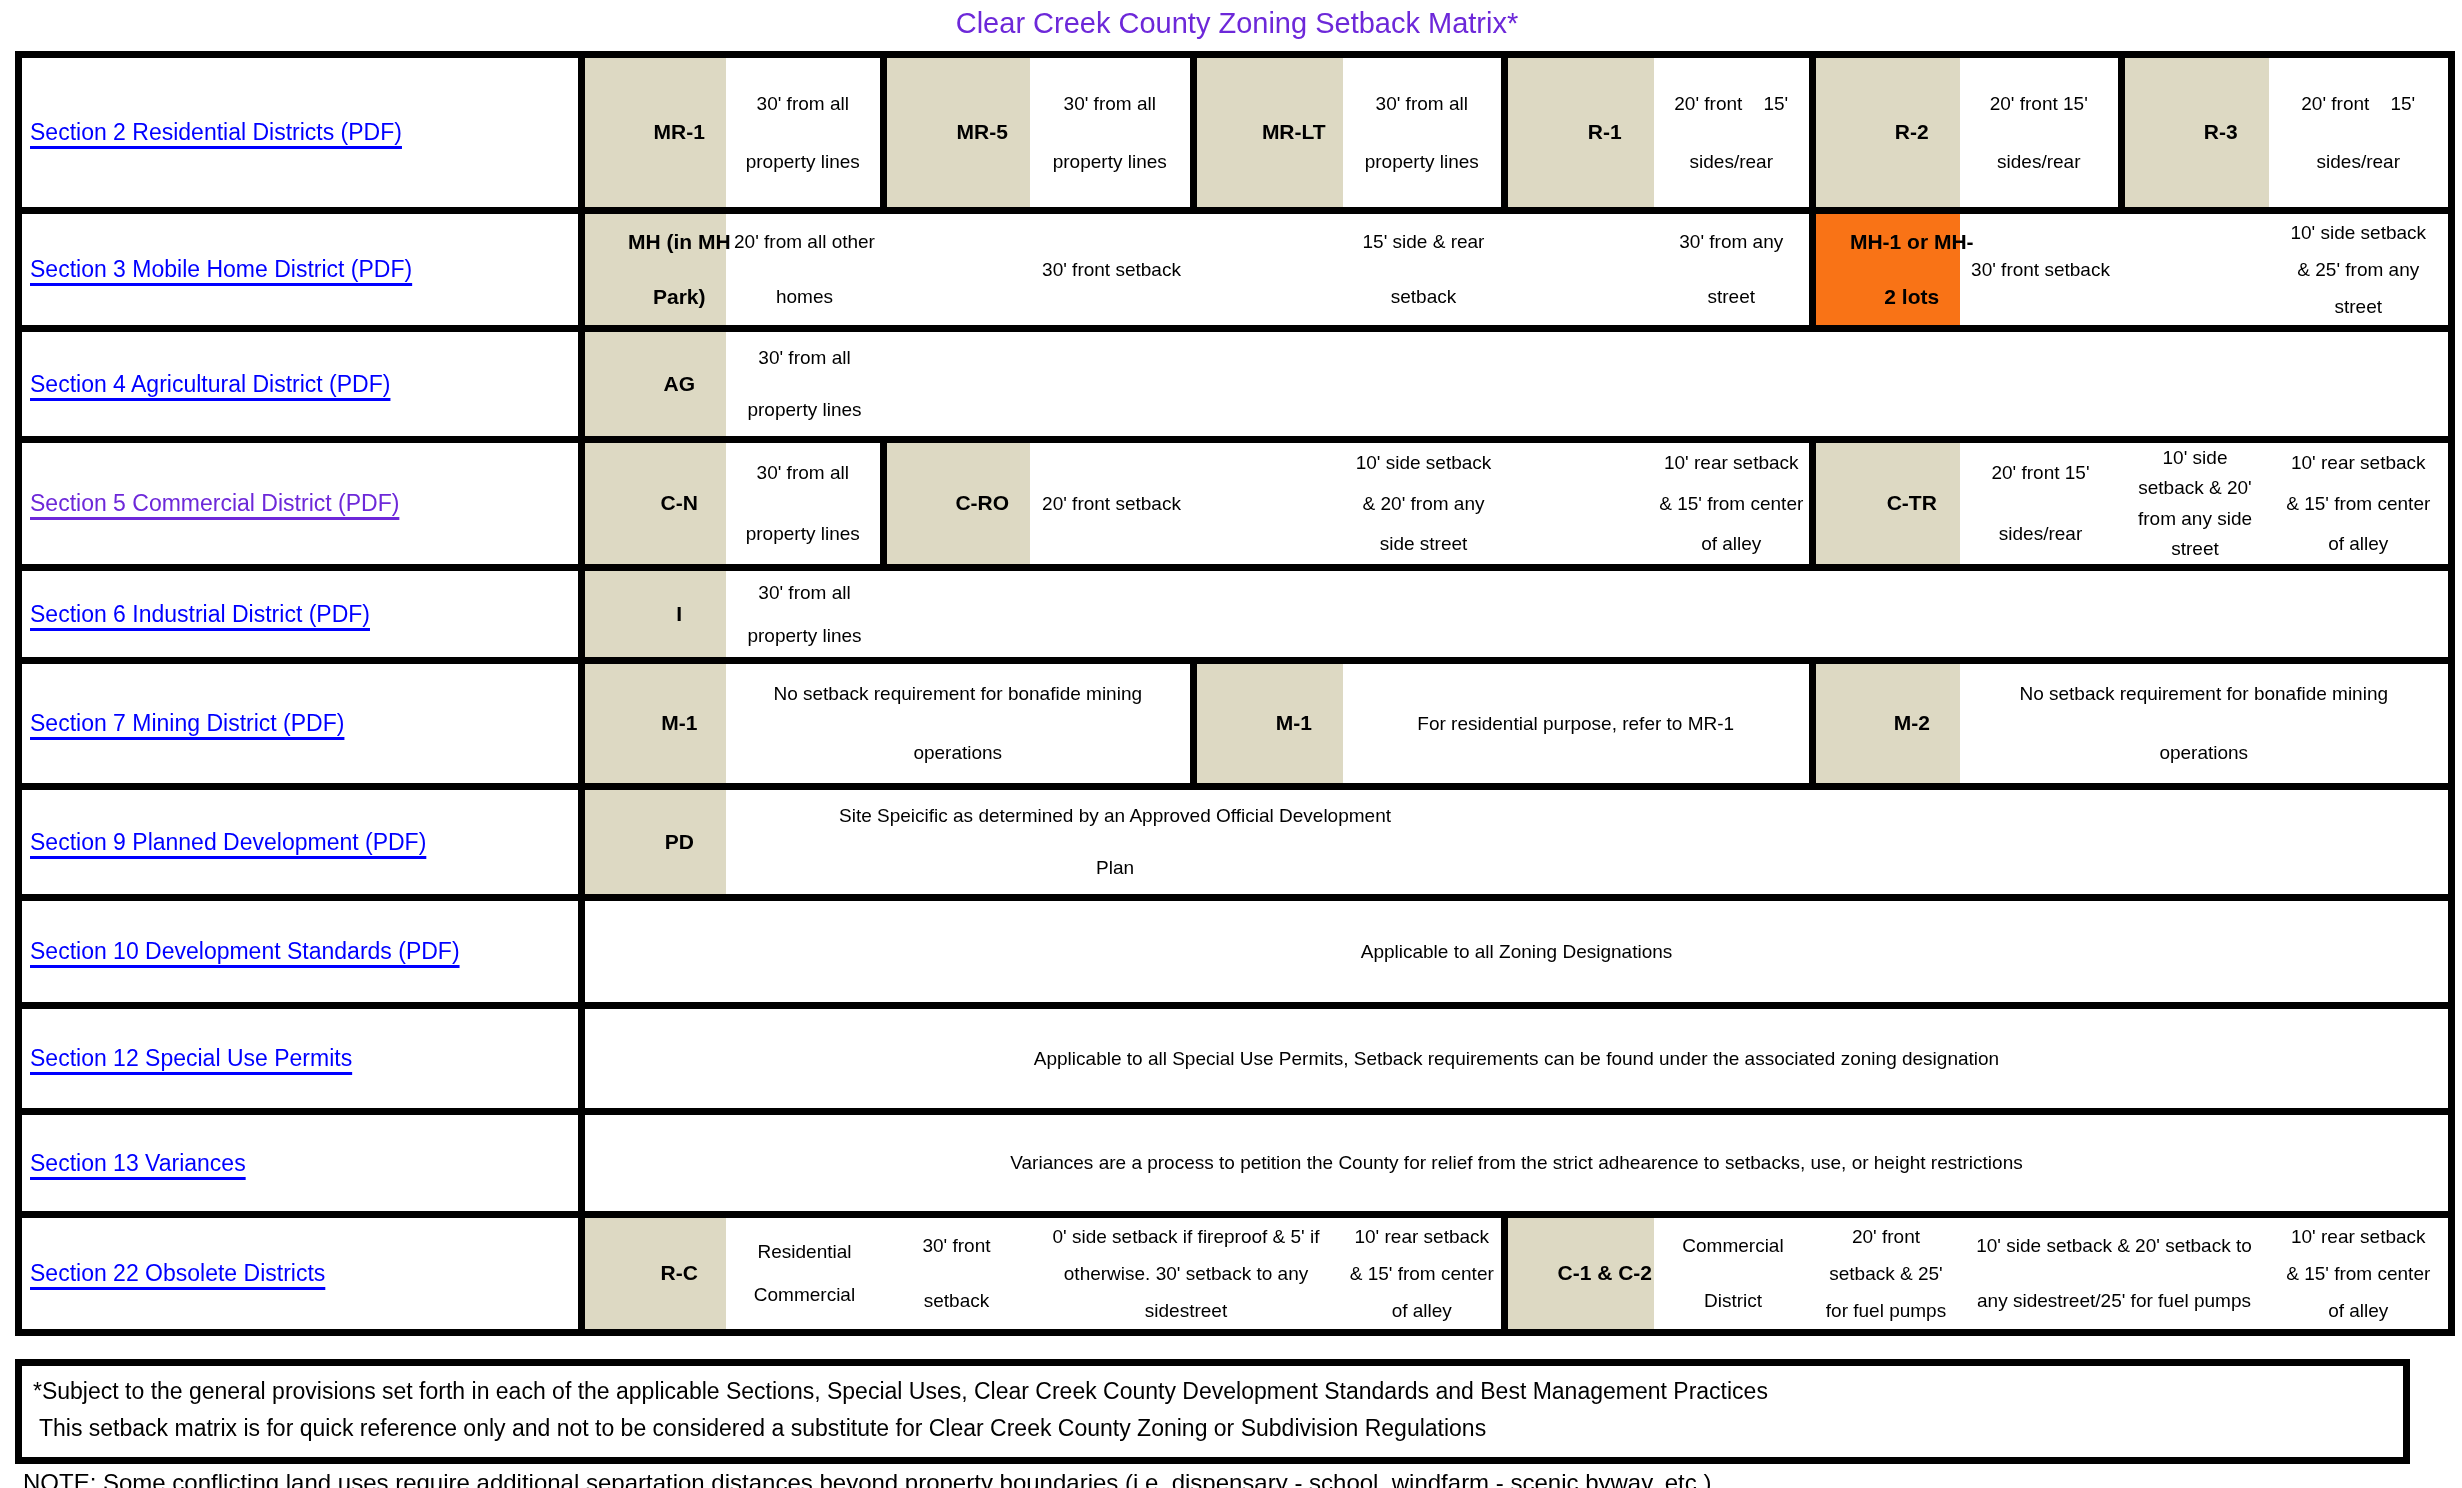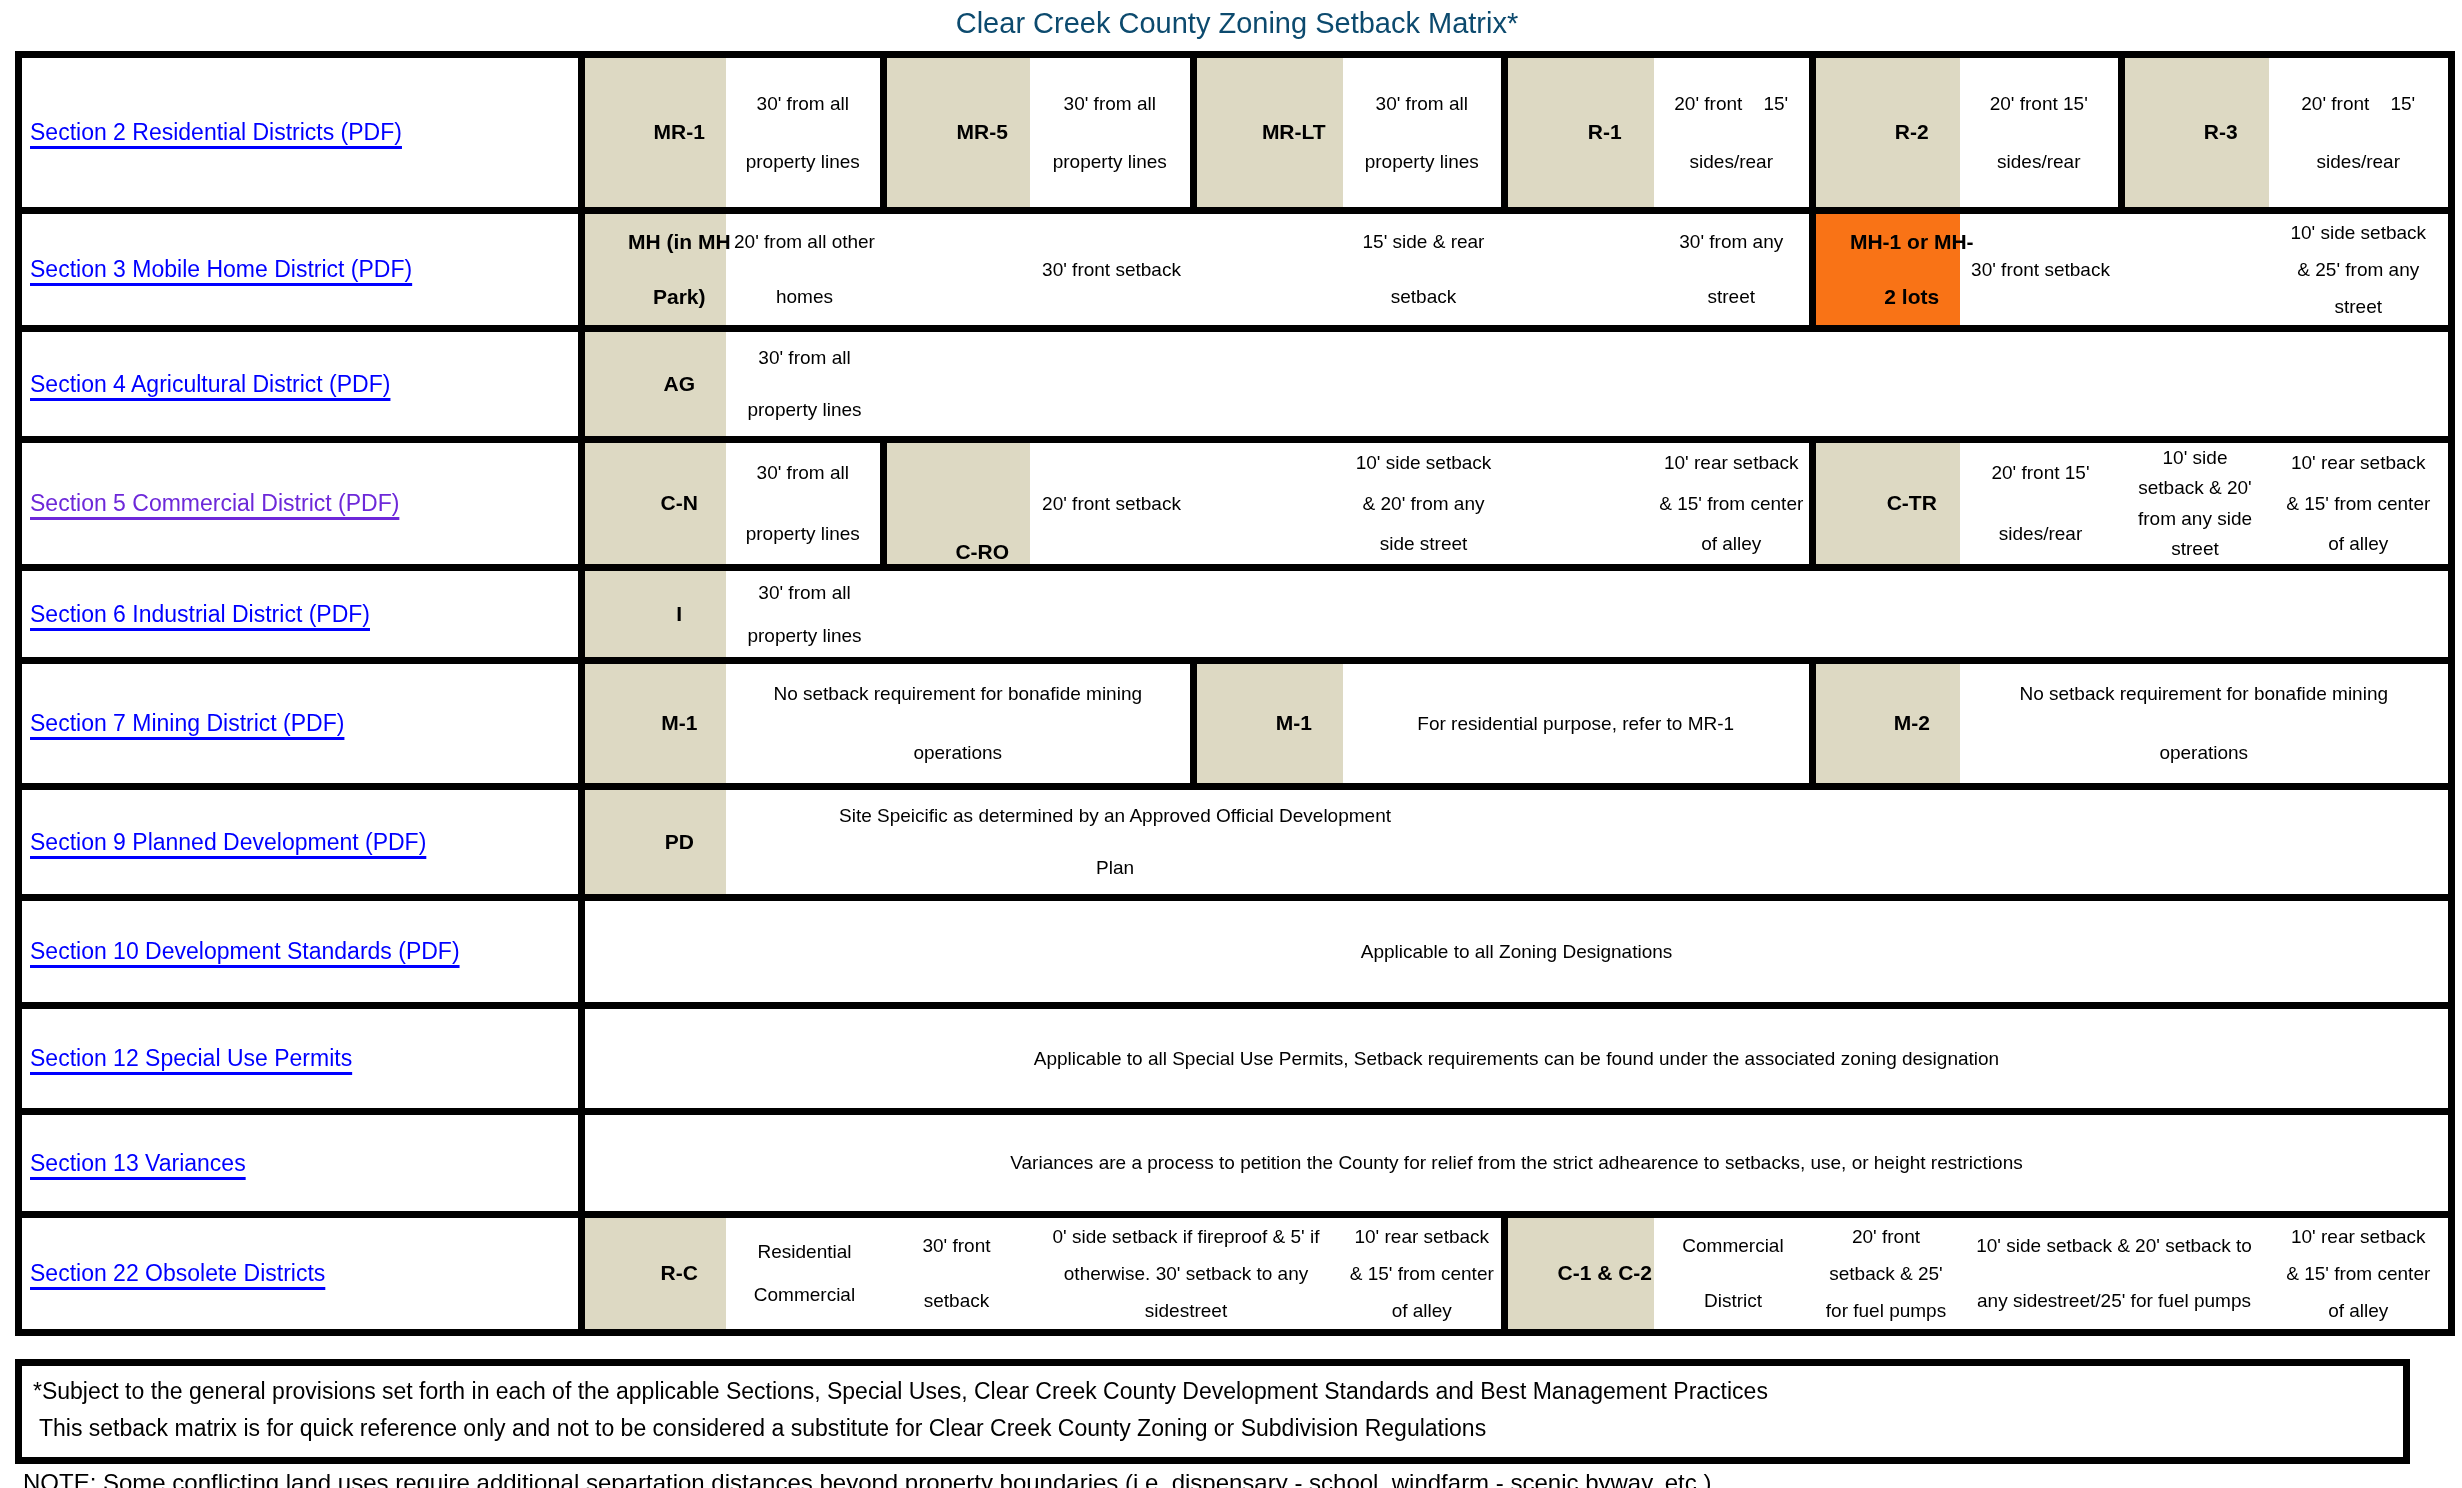--- a/index.html
+++ b/index.html
@@ -7,21 +7,21 @@
     width:2462px;height:1489px;
     font-family:"Liberation Sans", sans-serif;
     color:#000;
     position:relative;
   }
   .title{
     margin:7px 0 11px 0;
     text-align:center;
     font-size:29px;
     font-weight:400;
-    color:#0c4a6e;
+    color:#6d28d9;
     padding-left:12px;
   }
   table.matrix{
     margin-left:15px;
     width:2432px;
     border-collapse:collapse;
     table-layout:fixed;
     border:7.6px solid #000;
   }
   table.matrix td{
@@ -260,21 +260,21 @@
             <div class="line">C-N</div>
           </div>
         </td>
         <td class="">
           <div class="cell" style="height: 121px;">
             <div class="line">30' from all</div>
             <div class="line">property lines</div>
           </div>
         </td>
         <td class="tan bl" style="background-color: rgb(221, 217, 195);">
-          <div class="cell" style="height: 121px; justify-content: flex-end;">
+          <div class="cell" style="height: 121px;">
             <div class="line">C-RO</div>
           </div>
         </td>
         <td class="">
           <div class="cell" style="height: 121px;">
             <div class="line">20' front setback</div>
           </div>
         </td>
         <td class="">
           <div class="cell" style="height: 121px;"></div>

